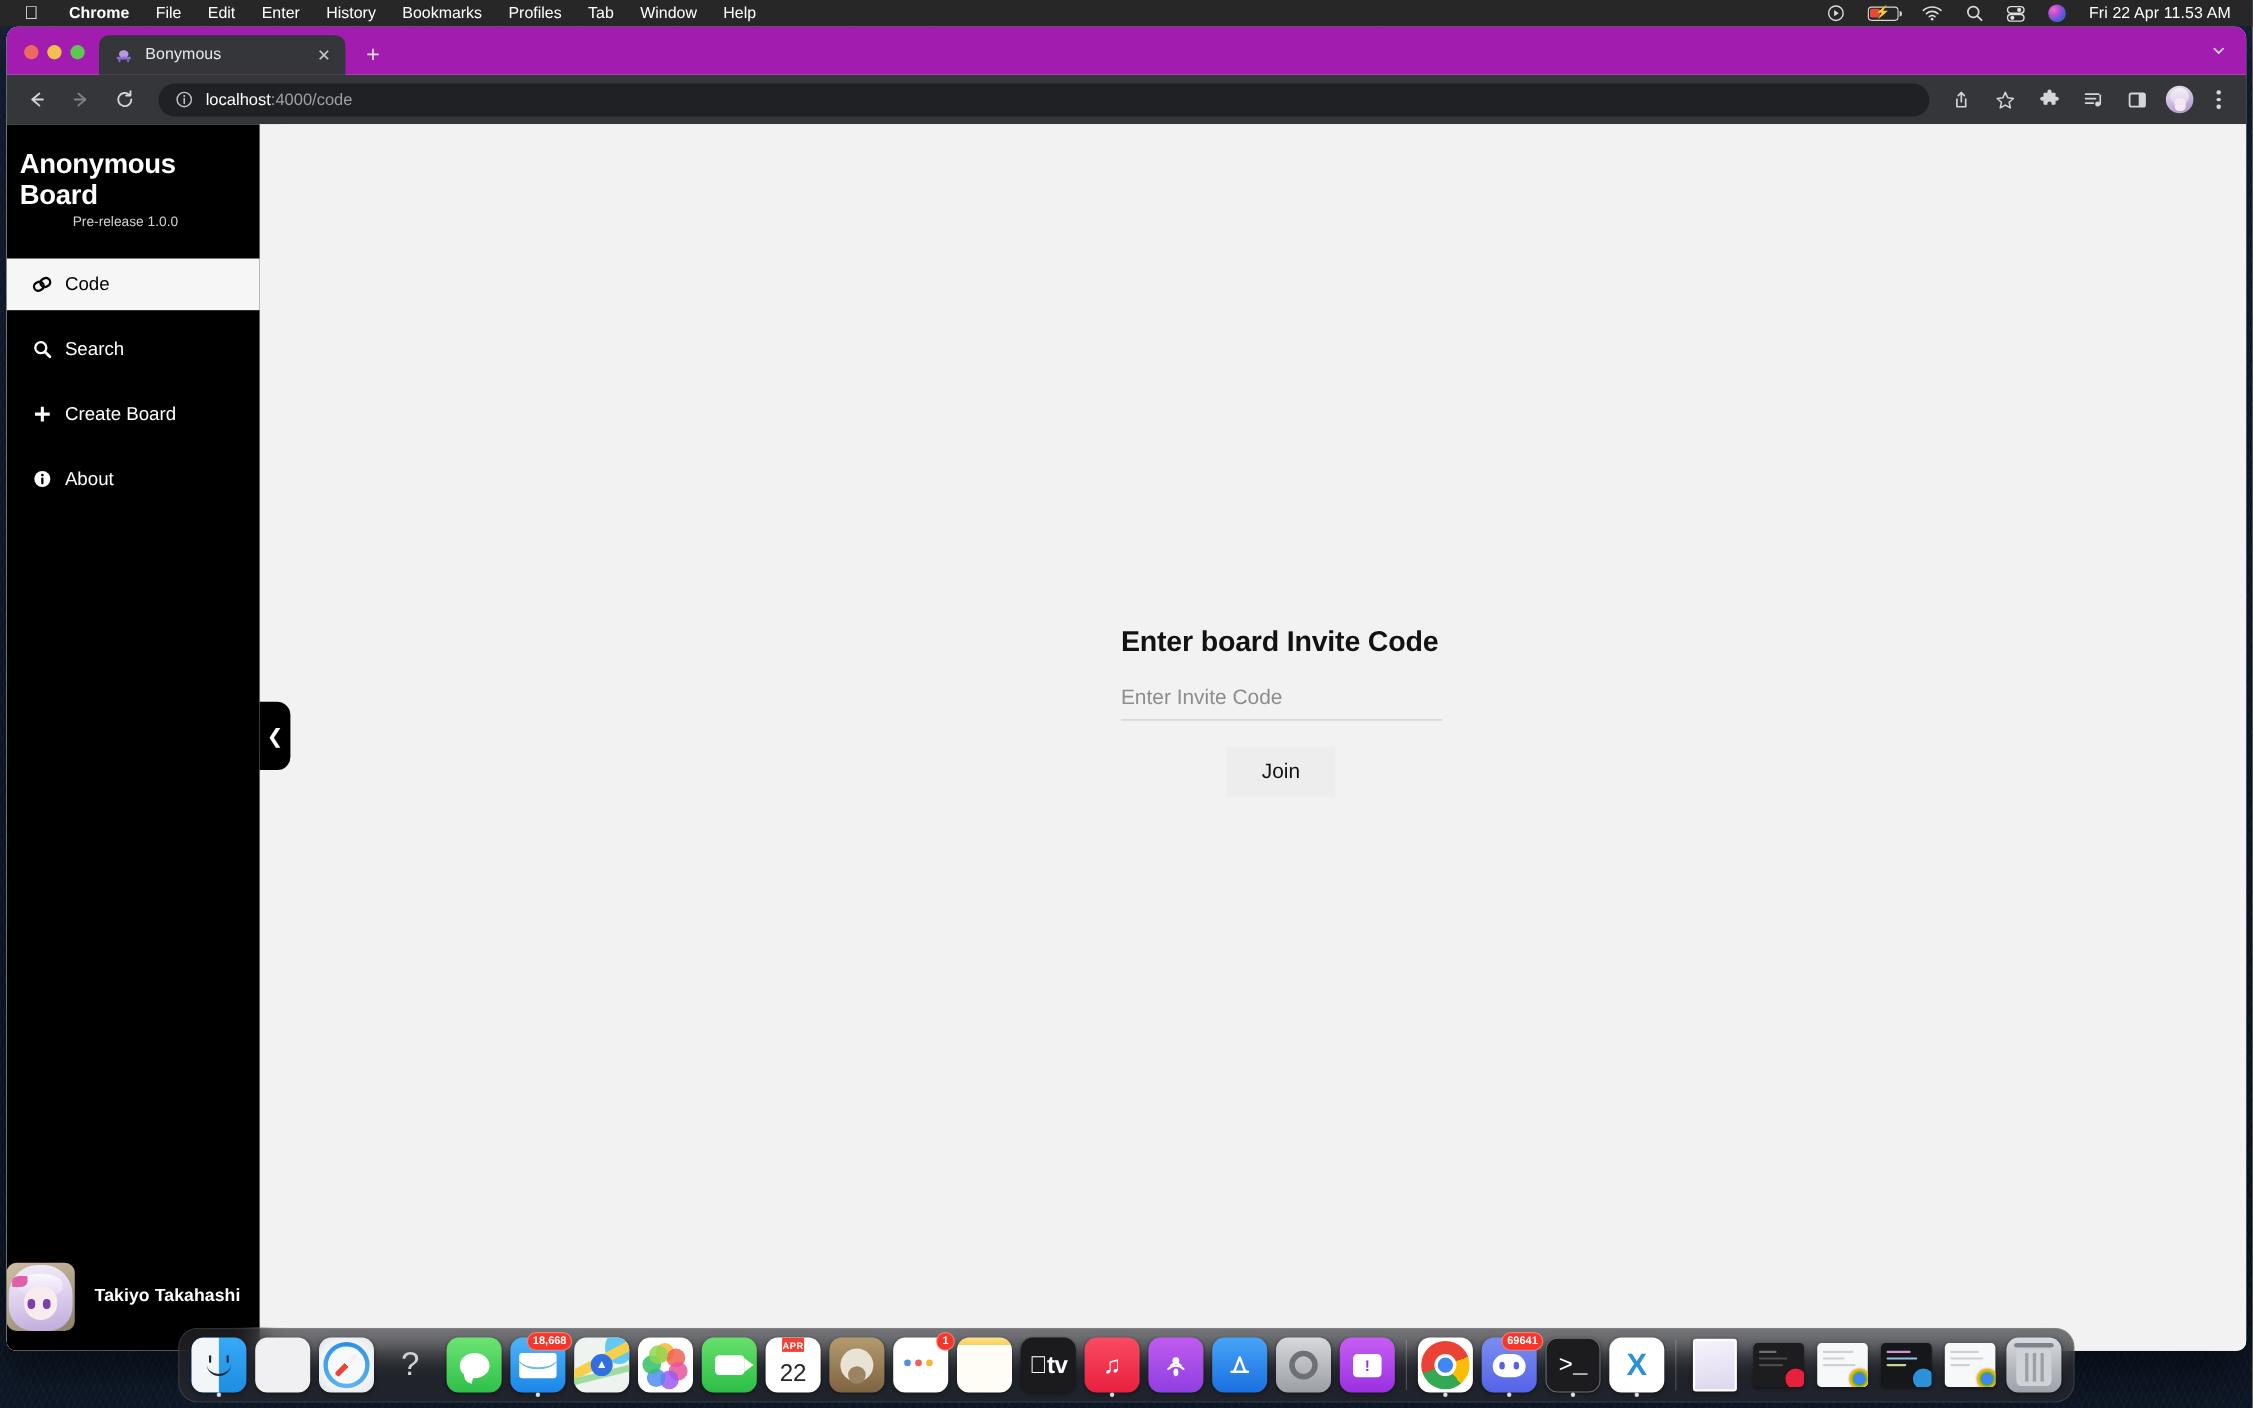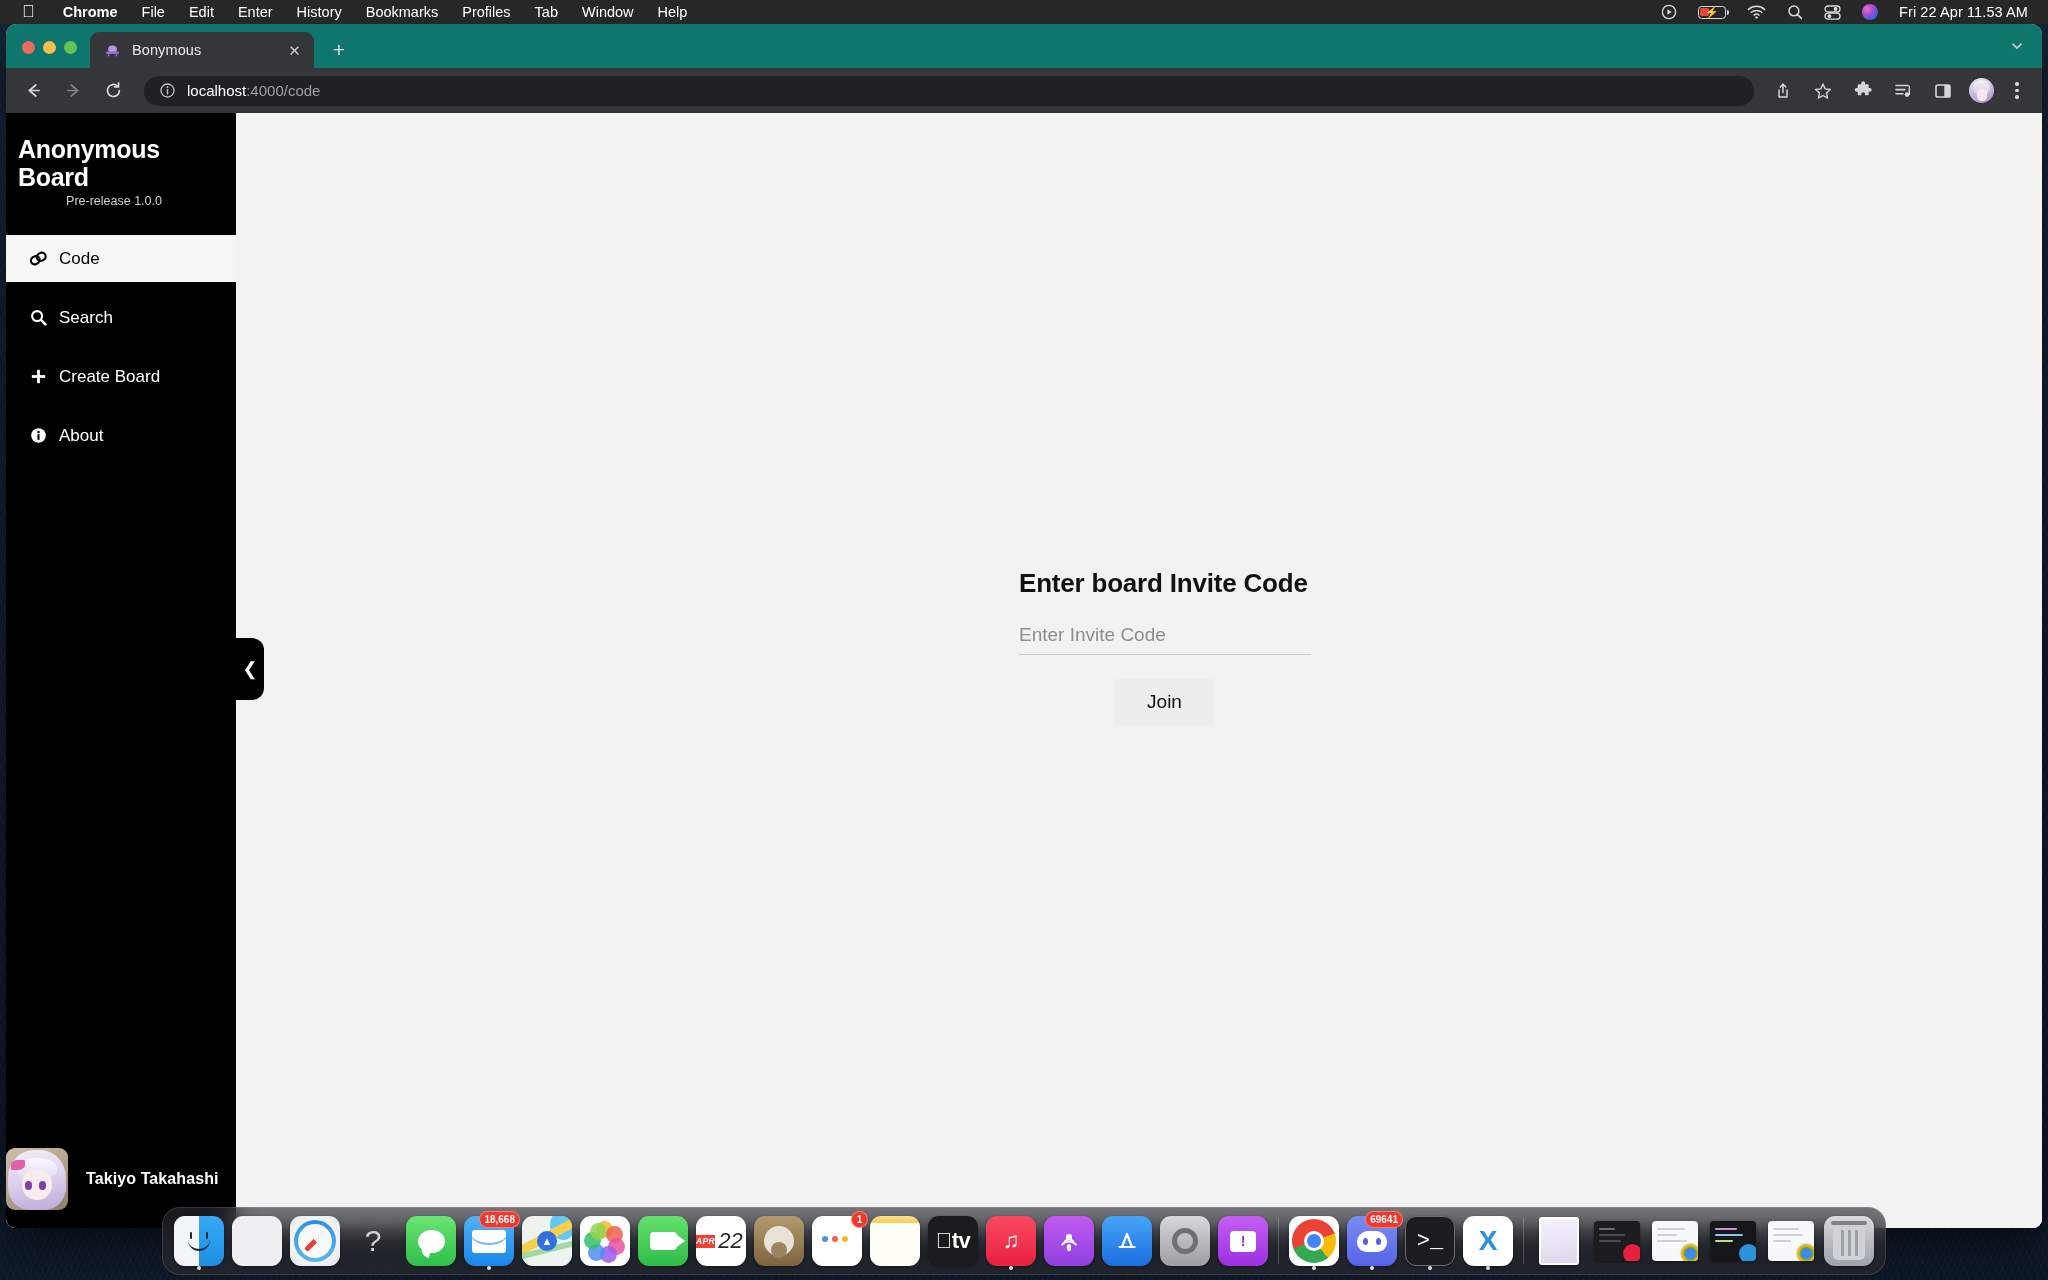--- a/index.html
+++ b/index.html
@@ -80,21 +80,21 @@
     width: 2036px; height: 1204px;
     border-radius: 11px 11px 9px 9px;
     overflow: hidden;
     background: #ffffff;
     box-shadow: 0 14px 42px rgba(0,0,0,0.55);
     z-index: 20;
   }
 
   
   #tabstrip {
-    height: 44px; background: #0f766e;
+    height: 44px; background: #a21caf;
     display: flex; align-items: flex-end;
     position: relative;
   }
   .traffic {
     display: flex; align-items: center; gap: 8px;
     padding: 0 13px 14px 16px;
   }
   .tl { width: 13px; height: 13px; border-radius: 50%; }
   .tl.r { background: #ec6a5f; }
   .tl.y { background: #f5bf4f; }
@@ -414,21 +414,21 @@
   .a-maps .water { position:absolute; right:-4px; top:-6px; width:26px; height:30px; background:#64c9f0; border-radius:50%; }
   .a-maps .pin { position:absolute; left:50%; top:50%; transform:translate(-50%,-50%); width:20px;height:20px;border-radius:50%;background:#2f6fe0; display:flex;align-items:center;justify-content:center;color:#fff;font-size:11px; }
 
   .a-photos { background:#ffffff; }
   .a-photos i { position:absolute; width:17px; height:17px; border-radius:50%; opacity:0.85; }
 
   .a-face { background: linear-gradient(180deg,#66e06c 0%,#2cbd47 100%); }
   .a-face .cam { width:27px; height:18px; background:#fff; border-radius:4px; position:relative; }
   .a-face .cam::after { content:""; position:absolute; right:-8px; top:3px; border-left:8px solid #fff; border-top:6px solid transparent; border-bottom:6px solid transparent; }
 
-  .a-cal { background:#ffffff; display:flex; flex-direction:row;font-style:italic; }
+  .a-cal { background:#ffffff; display:flex; flex-direction:column; }
   .a-cal .m { height:13px; background:#f04134; color:#fff; font-size:8.5px; font-weight:bold; display:flex; align-items:center; justify-content:center; letter-spacing:0.4px; }
   .a-cal .d { flex:1; display:flex; align-items:center; justify-content:center; color:#25262a; font-size:22px; font-weight:300; }
 
   .a-contacts { background: linear-gradient(180deg,#b39a6e 0%,#7e6340 100%); }
   .a-contacts .p { width:30px;height:30px;border-radius:50%;background:#e9e2d6; position:relative; }
   .a-contacts .p::after { content:""; position:absolute; left:50%; top:52%; transform:translateX(-50%); width:16px;height:16px;border-radius:50%; background:#9a8461; }
 
   .a-remind { background:#ffffff; padding:8px 7px; }
   .a-remind .row { display:flex; align-items:center; gap:4px; margin-bottom:5px; }
   .a-remind .row i { width:6px; height:6px; border-radius:50%; display:block; }

